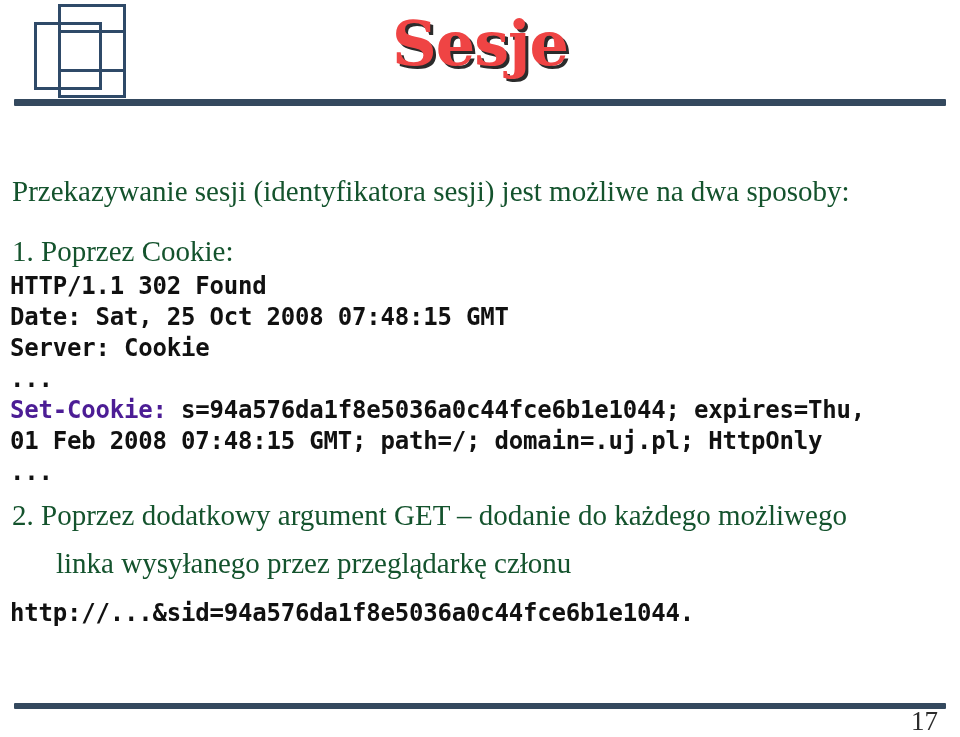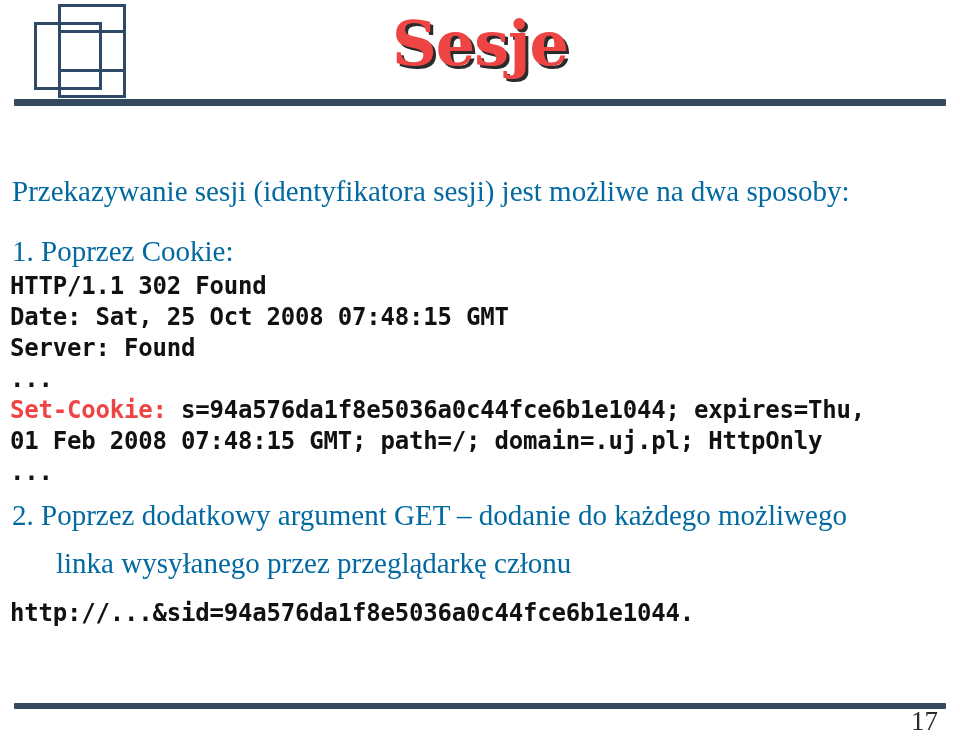--- a/index.html
+++ b/index.html
@@ -73,37 +73,37 @@
     position: absolute;
     left: 0;
     top: 120px;
     width: 960px;
   }
 
   .prose {
     font-family: "Liberation Serif", "DejaVu Serif", serif;
     font-size: 29px;
     line-height: 30px;
-    color: #0369a1;
+    color: #14532d;
     padding: 0 10px 0 12px;
     white-space: nowrap;
   }
 
   .mono {
     font-family: "DejaVu Sans Mono", "Liberation Mono", monospace;
     font-weight: bold;
     font-size: 24px;
     line-height: 31px;
     color: #111111;
     padding: 0 10px 0 10px;
     white-space: nowrap;
     letter-spacing: -0.2px;
   }
 
-  .mono .key-blue { color: #ef4444; }
+  .mono .key-blue { color: #4c1d95; }
 
   .row-p1  { position: absolute; left: 0; top: 56px;  width: 960px; }
   .row-p2  { position: absolute; left: 0; top: 116px; width: 960px; }
 
   .row-m1  { position: absolute; left: 0; top: 151px; width: 960px; }
   .row-m2  { position: absolute; left: 0; top: 182px; width: 960px; }
   .row-m3  { position: absolute; left: 0; top: 213px; width: 960px; }
   .row-m4  { position: absolute; left: 0; top: 244px; width: 960px; }
   .row-m5  { position: absolute; left: 0; top: 275px; width: 960px; }
   .row-m6  { position: absolute; left: 0; top: 306px; width: 960px; }
@@ -165,21 +165,21 @@
 
     <div class="row-m1">
       <div class="mono">HTTP/1.1 302 Found</div>
     </div>
 
     <div class="row-m2">
       <div class="mono">Date: Sat, 25 Oct 2008 07:48:15 GMT</div>
     </div>
 
     <div class="row-m3">
-      <div class="mono">Server: Found</div>
+      <div class="mono">Server: Cookie</div>
     </div>
 
     <div class="row-m4">
       <div class="mono">...</div>
     </div>
 
     <div class="row-m5">
       <div class="mono"><span class="key-blue">Set-Cookie:</span><span> s=94a576da1f8e5036a0c44fce6b1e1044; expires=Thu,</span></div>
     </div>
 

